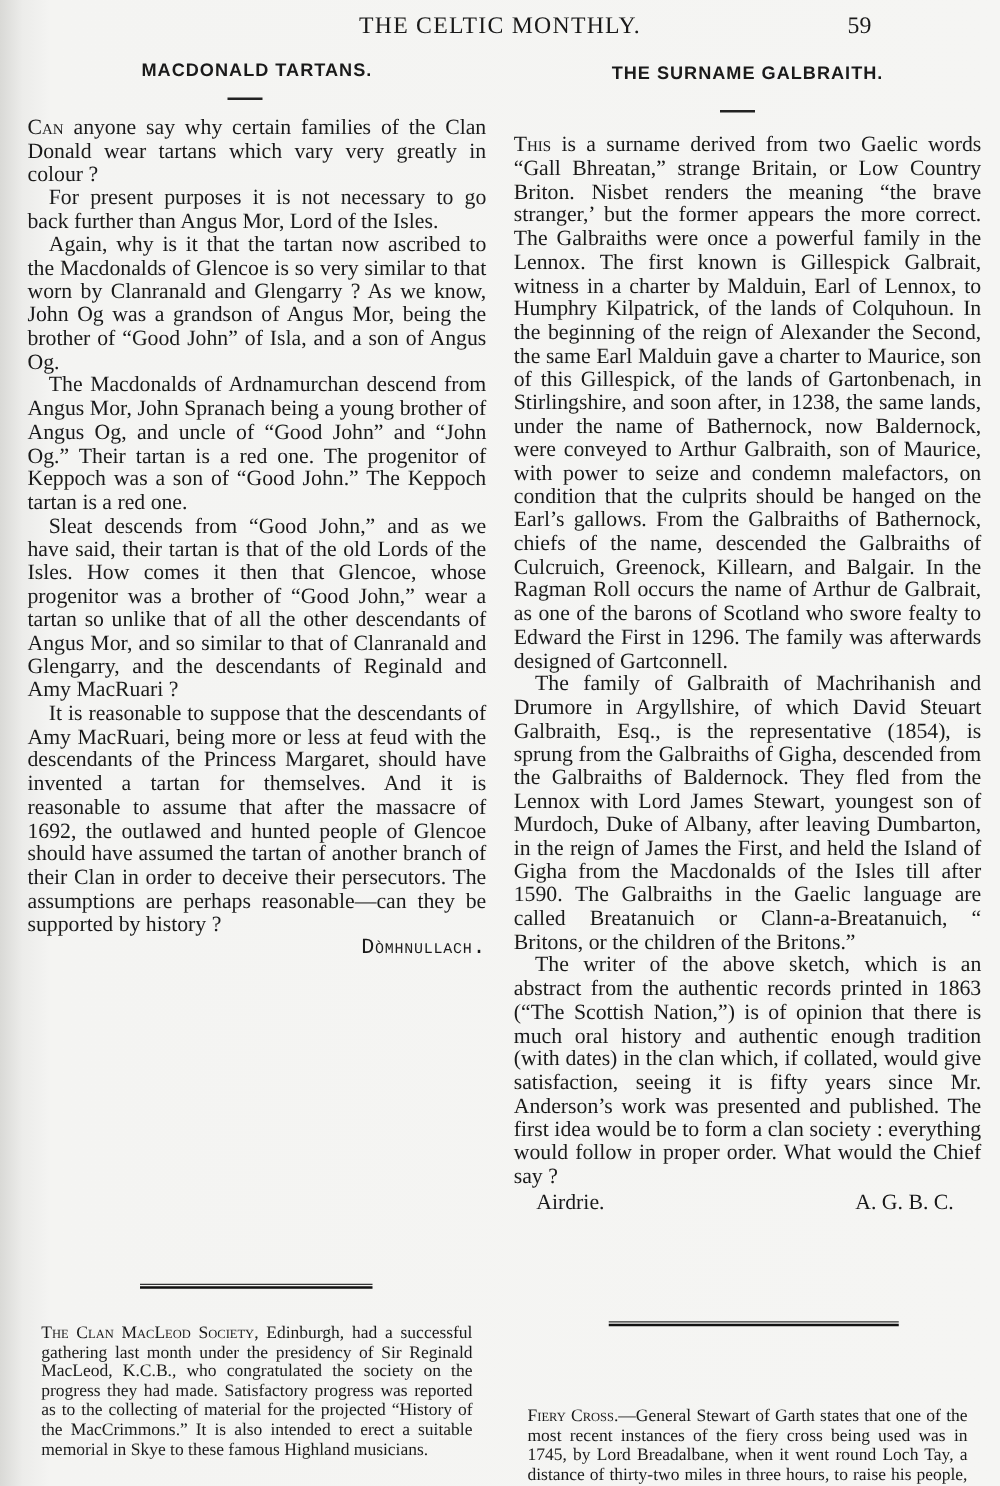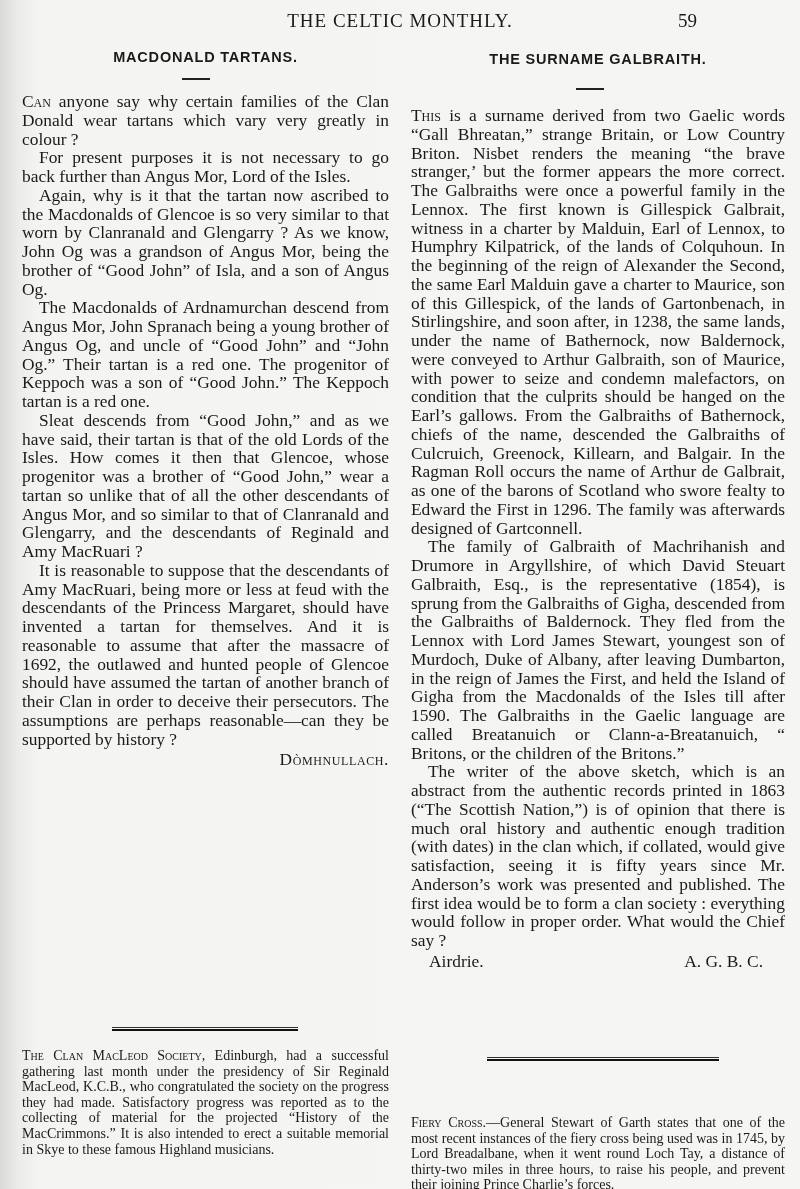--- a/index.html
+++ b/index.html
@@ -95,20 +95,21 @@
     }
     .sc {
       font-variant: small-caps;
     }
     .signature {
       text-align: right;
       text-indent: 0 !important;
       font-variant: small-caps;
       letter-spacing: 0.6px;
       margin-top: 2px !important;
+      font-family: Liberation Mono, monospace;
     }
     .sign-row {
       display: flex;
       justify-content: space-between;
       text-indent: 0 !important;
       padding-left: 18px;
       padding-right: 22px;
       margin-top: 2px !important;
     }
     .double-rule {
@@ -121,21 +122,21 @@
     .note-text {
       position: absolute;
       left: 0;
       width: 100%;
       font-family: "Liberation Serif", serif;
       font-size: 14px;
       line-height: 15.6px;
       text-align: justify;
     }
     .note-text p {
-      margin: 0;
+      margin: 11px;
     }
   </style>
 </head>
 <body>
 
 <div class="page">
 
   <div class="running-head">
     <div class="running-title">THE CELTIC MONTHLY.</div>
     <div class="page-number">59</div>

